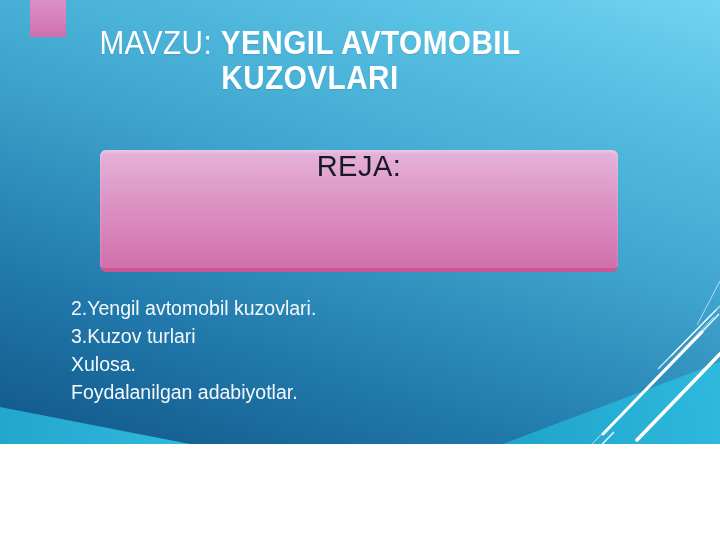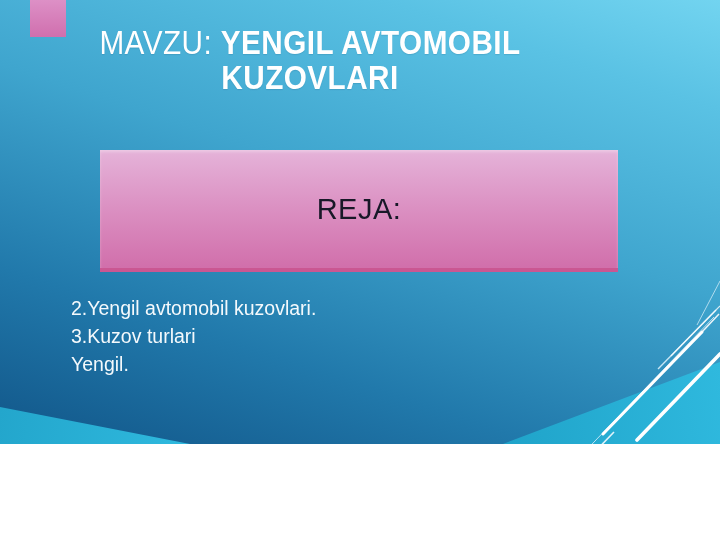--- a/index.html
+++ b/index.html
@@ -40,21 +40,21 @@
   }
   .title-prefix { font-weight: 400; }
   .title-emph   { font-weight: 700; }
 
   
   .plan-box {
     position: absolute; left: 100px; top: 150px; width: 518px; height: 118px;
     background: linear-gradient(180deg, #e5b3d9 0%, #dc93c4 45%, #d16fab 100%);
     border-bottom: 4px solid #ca5792;
     box-shadow: inset 0 2px 3px rgba(255,255,255,0.30);
-    display: flex; align-items: center; justify-content: center;
+    display: flex; align-items: flex-start; justify-content: center; border-radius: 6px;
   }
   .plan-label {
     font-size: 29px; color: #181828; letter-spacing: 0.5px;
   }
 
   
   .agenda {
     position: absolute; left: 71px; top: 294px;
     font-size: 19.5px; line-height: 28px; color: #f4f9fc;
   }
@@ -91,17 +91,18 @@
   </div>
 
   <div class="plan-box">
     <span class="plan-label">REJA:</span>
   </div>
 
   <div class="agenda">
     <ul>
       <li>2.Yengil avtomobil kuzovlari.</li>
       <li>3.Kuzov turlari</li>
-      <li>Yengil.</li>
+      <li>Xulosa.</li>
+      <li>Foydalanilgan adabiyotlar.</li>
     </ul>
   </div>
 
 </div>
 
 </body></html>

